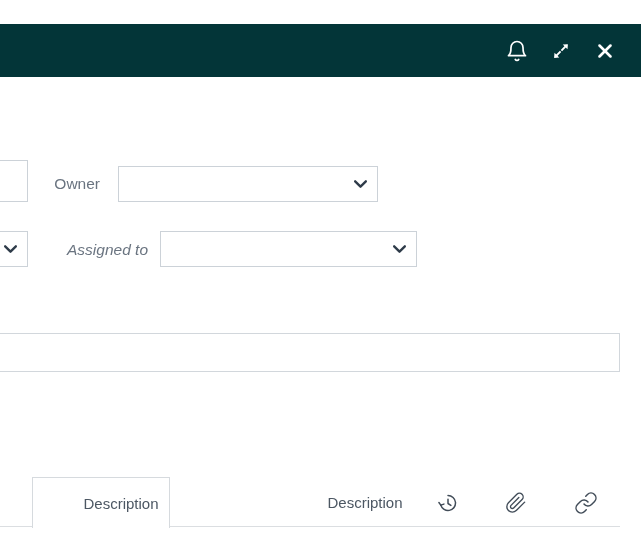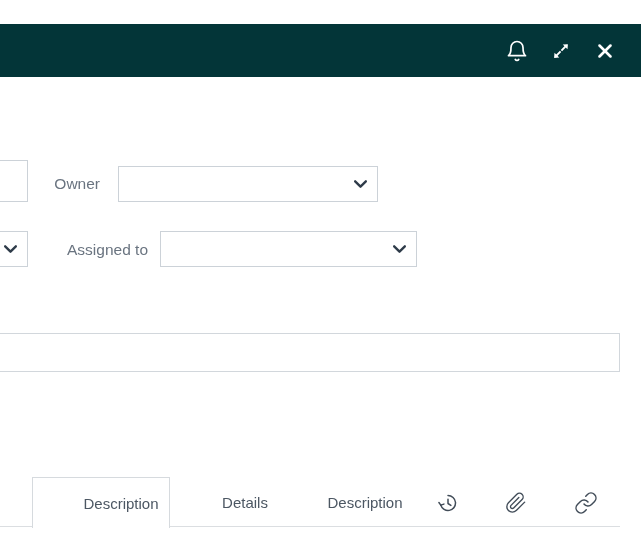--- a/index.html
+++ b/index.html
@@ -62,21 +62,21 @@
     color: #6a7480;
     text-align: right;
     line-height: 20px;
     white-space: nowrap;
   }
 
   #partial-input   { left: -42px; top: 136px; width: 70px;  height: 42px; }
   #owner-label     { left: 0;     top: 150px; width: 100px; }
   #owner-select    { left: 118px; top: 142px; width: 260px; height: 36px; }
   #partial-select  { left: -62px; top: 207px; width: 90px;  height: 36px; }
-  #assigned-label  { left: 0;     top: 216px; width: 148px; }
+  #assigned-label  { left: 0;     top: 216px; width: 148px; font-style: italic; }
   #assigned-select { left: 160px; top: 207px; width: 257px; height: 36px; }
   #subject-input   { left: -42px; top: 309px; width: 662px; height: 39px;
                      font-size: 15px; color:#333b44; padding: 0 10px;
                      border: 1px solid #d2d7dc; outline: none;
                      font-family: "Liberation Sans", sans-serif; position:absolute; background:#fff; }
 
   
   .tab-baseline {
     position: absolute;
     left: 0; top: 502px;
@@ -181,23 +181,20 @@
     </svg>
   </div>
 
   <input id="subject-input" type="text" value="" style="">
 
   <div class="tab-baseline"></div>
 
   <div class="tab active" id="tab-description">
     <span>Description</span>
   </div>
-  <div class="tab" id="tab-details">
-    <span>Details</span>
-  </div>
   <div class="tab" id="tab-discussion">
     <span>Description</span>
   </div>
 
   <div class="tab-icon" id="history-btn">
     <svg width="24" height="24" viewBox="0 0 24 24" fill="none" stroke="#414c58" stroke-width="1.5" stroke-linecap="round" stroke-linejoin="round">
       <path d="M12 4.5a7.5 7.5 0 1 1-7.2 9.6"></path>
       <path d="M4.8 14.1 L2.9 11.5"></path>
       <path d="M4.8 14.1 L7.9 13.1"></path>
       <path d="M12 8.2 v4.3 l2.9 1.9"></path>

